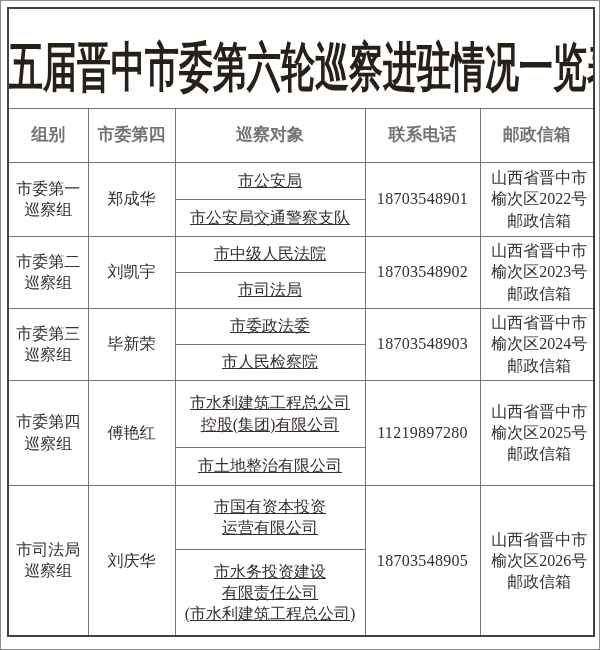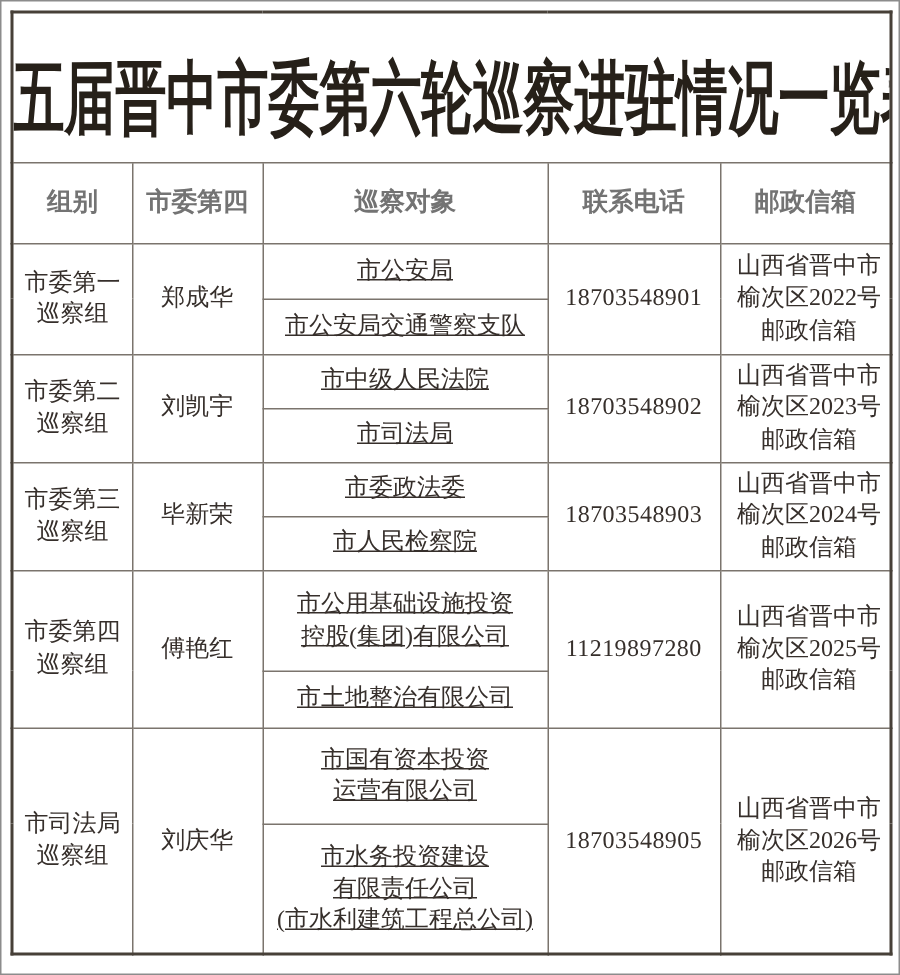--- a/index.html
+++ b/index.html
@@ -141,21 +141,21 @@
 邮政信箱</td>
   </tr>
   <tr class="r-h36">
     <td class="target-cell">市人民检察院</td>
   </tr>
 
   <tr class="r-h67">
     <td rowspan="2">市委第四
 巡察组</td>
     <td rowspan="2">傅艳红</td>
-    <td class="target-cell">市公用基础设施投资
+    <td class="target-cell">市水利建筑工程总公司
 控股(集团)有限公司</td>
     <td rowspan="2" class="phone-cell">11219897280</td>
     <td rowspan="2" class="mailbox-cell">山西省晋中市
 榆次区2025号
 邮政信箱</td>
   </tr>
   <tr class="r-h38">
     <td class="target-cell">市土地整治有限公司</td>
   </tr>
 

